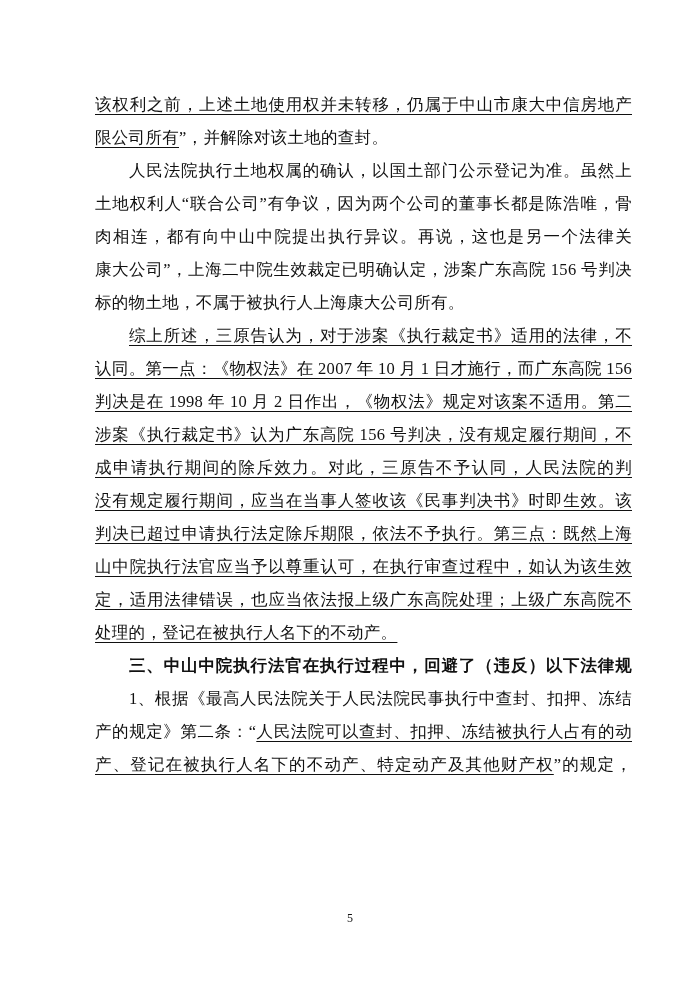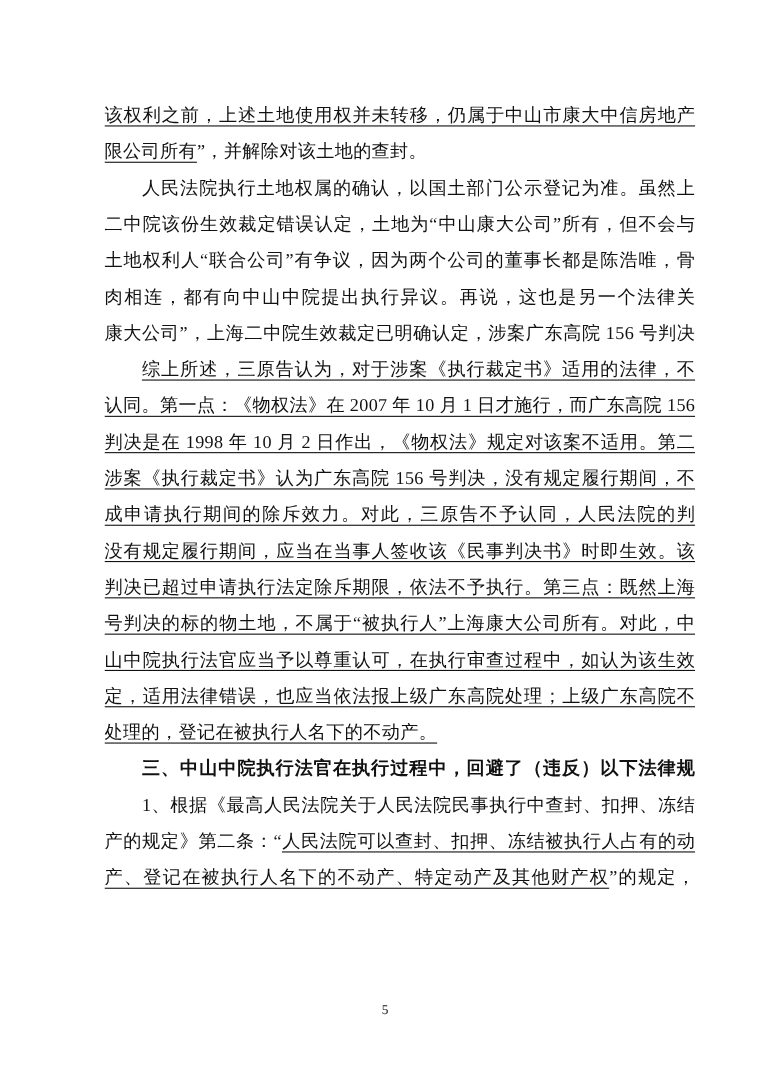--- a/index.html
+++ b/index.html
@@ -60,34 +60,33 @@
 <body>
 
 <div class="page">
   <div class="content">
       <div class="para">
         <div class="line fill"><span class="u">该权利之前，上述土地使用权并未转移，仍属于中山市康大中信房地产有</span></div>
         <div class="line end"><span class="u">限公司所有</span><span>”，并解除对该土地的查封。</span></div>
       </div>
       <div class="para">
         <div class="line fill indent"><span>人民法院执行土地权属的确认，以国土部门公示登记为准。虽然上海</span></div>
-        <div class="line fill"><span>二中院该份生效裁定错误认定，土地为“中山康大公司”所有，但不会与</span></div>
         <div class="line fill"><span>土地权利人“联合公司”有争议，因为两个公司的董事长都是陈浩唯，骨</span></div>
         <div class="line fill"><span>肉相连，都有向中山中院提出执行异议。再说，这也是另一个法律关系。</span></div>
         <div class="line fill"><span>康大公司”，上海二中院生效裁定已明确认定，涉案广东高院 156 号判决的</span></div>
+        <div class="line end"><span>标的物土地，不属于被执行人上海康大公司所有。</span></div>
       </div>
       <div class="para">
         <div class="line fill indent"><span class="u">综上所述，三原告认为，对于涉案《执行裁定书》适用的法律，不予</span></div>
         <div class="line fill"><span class="u">认同。第一点：《物权法》在 2007 年 10 月 1 日才施行，而广东高院 156 号</span></div>
         <div class="line fill"><span class="u">判决是在 1998 年 10 月 2 日作出，《物权法》规定对该案不适用。第二点：</span></div>
         <div class="line fill"><span class="u">涉案《执行裁定书》认为广东高院 156 号判决，没有规定履行期间，不构</span></div>
         <div class="line fill"><span class="u">成申请执行期间的除斥效力。对此，三原告不予认同，人民法院的判决，</span></div>
         <div class="line fill"><span class="u">没有规定履行期间，应当在当事人签收该《民事判决书》时即生效。该案</span></div>
         <div class="line fill"><span class="u">判决已超过申请执行法定除斥期限，依法不予执行。第三点：既然上海二</span></div>
-        <div class="line fill"><span class="u">号判决的标的物土地，不属于“被执行人”上海康大公司所有。对此，中</span></div>
         <div class="line fill"><span class="u">山中院执行法官应当予以尊重认可，在执行审查过程中，如认为该生效裁</span></div>
         <div class="line fill"><span class="u">定，适用法律错误，也应当依法报上级广东高院处理；上级广东高院不能</span></div>
         <div class="line end"><span class="u">处理的，登记在被执行人名下的不动产。</span></div>
       </div>
       <div class="para">
         <div class="line end indent"><span class="b">三、中山中院执行法官在执行过程中，回避了（违反）以下法律规定。</span></div>
       </div>
       <div class="para">
         <div class="line fill indent"><span>1、根据《最高人民法院关于人民法院民事执行中查封、扣押、冻结财</span></div>
         <div class="line fill"><span>产的规定》第二条：“</span><span class="u">人民法院可以查封、扣押、冻结被执行人占有的动</span></div>

